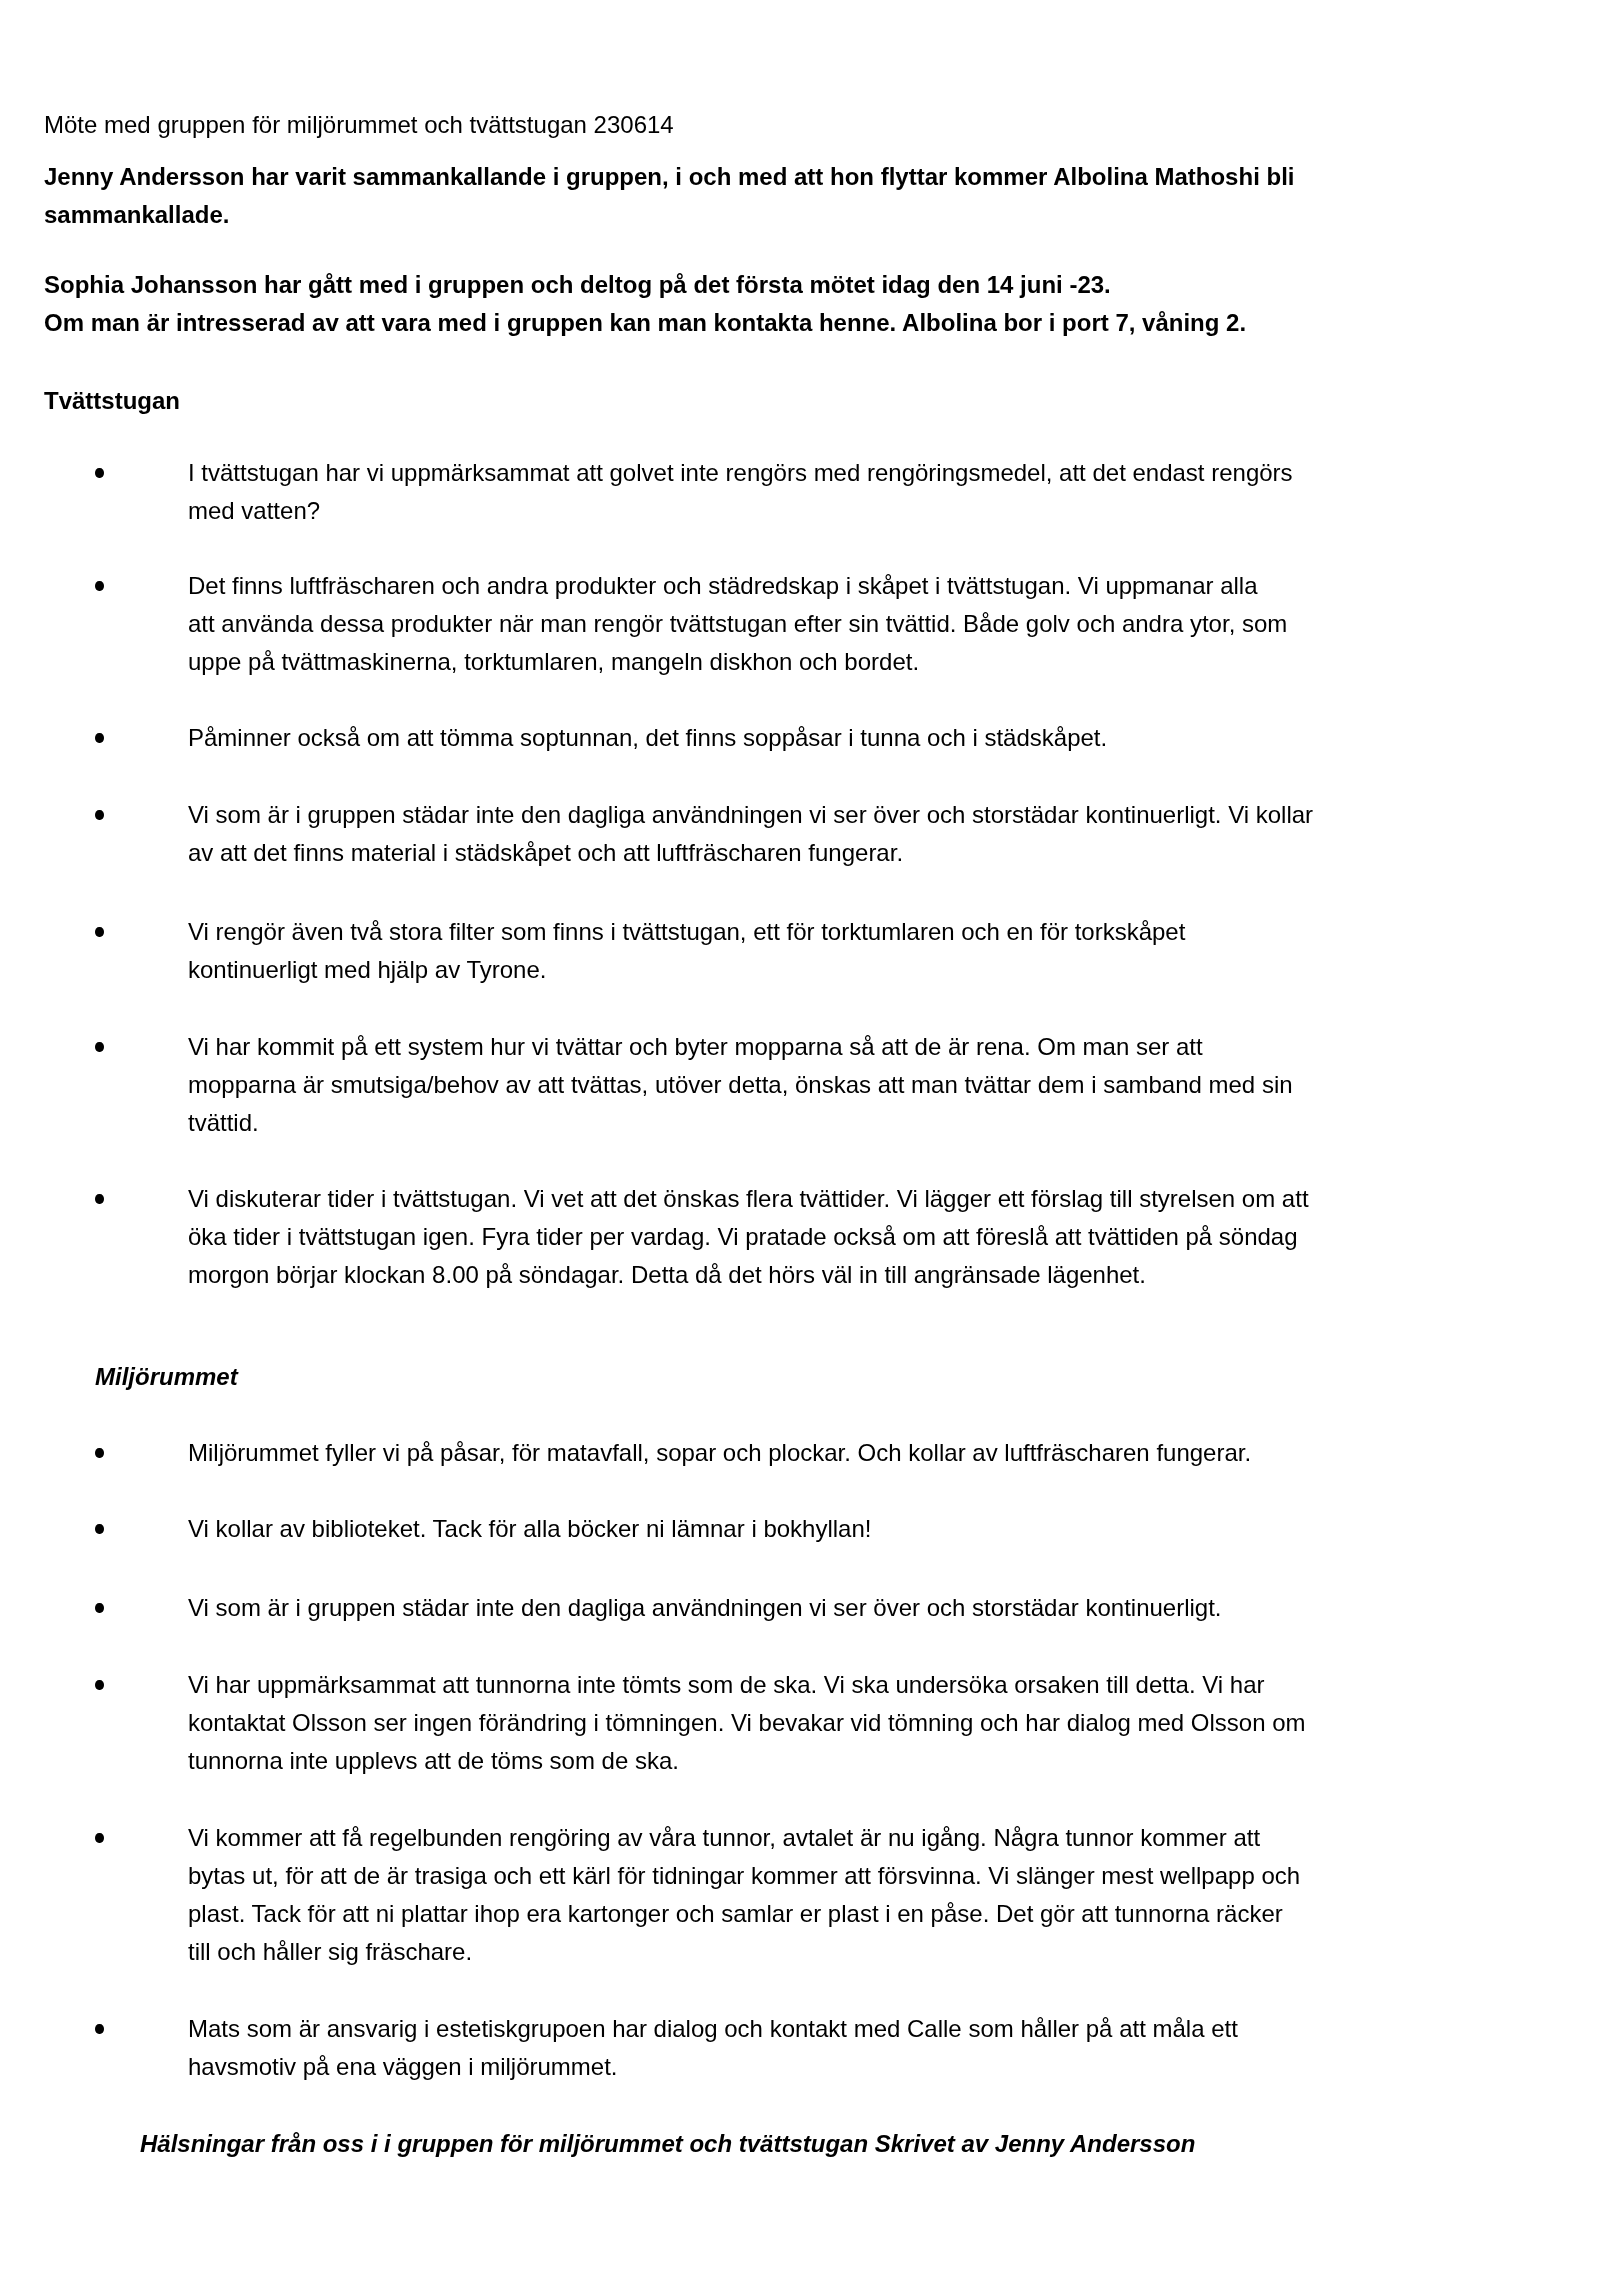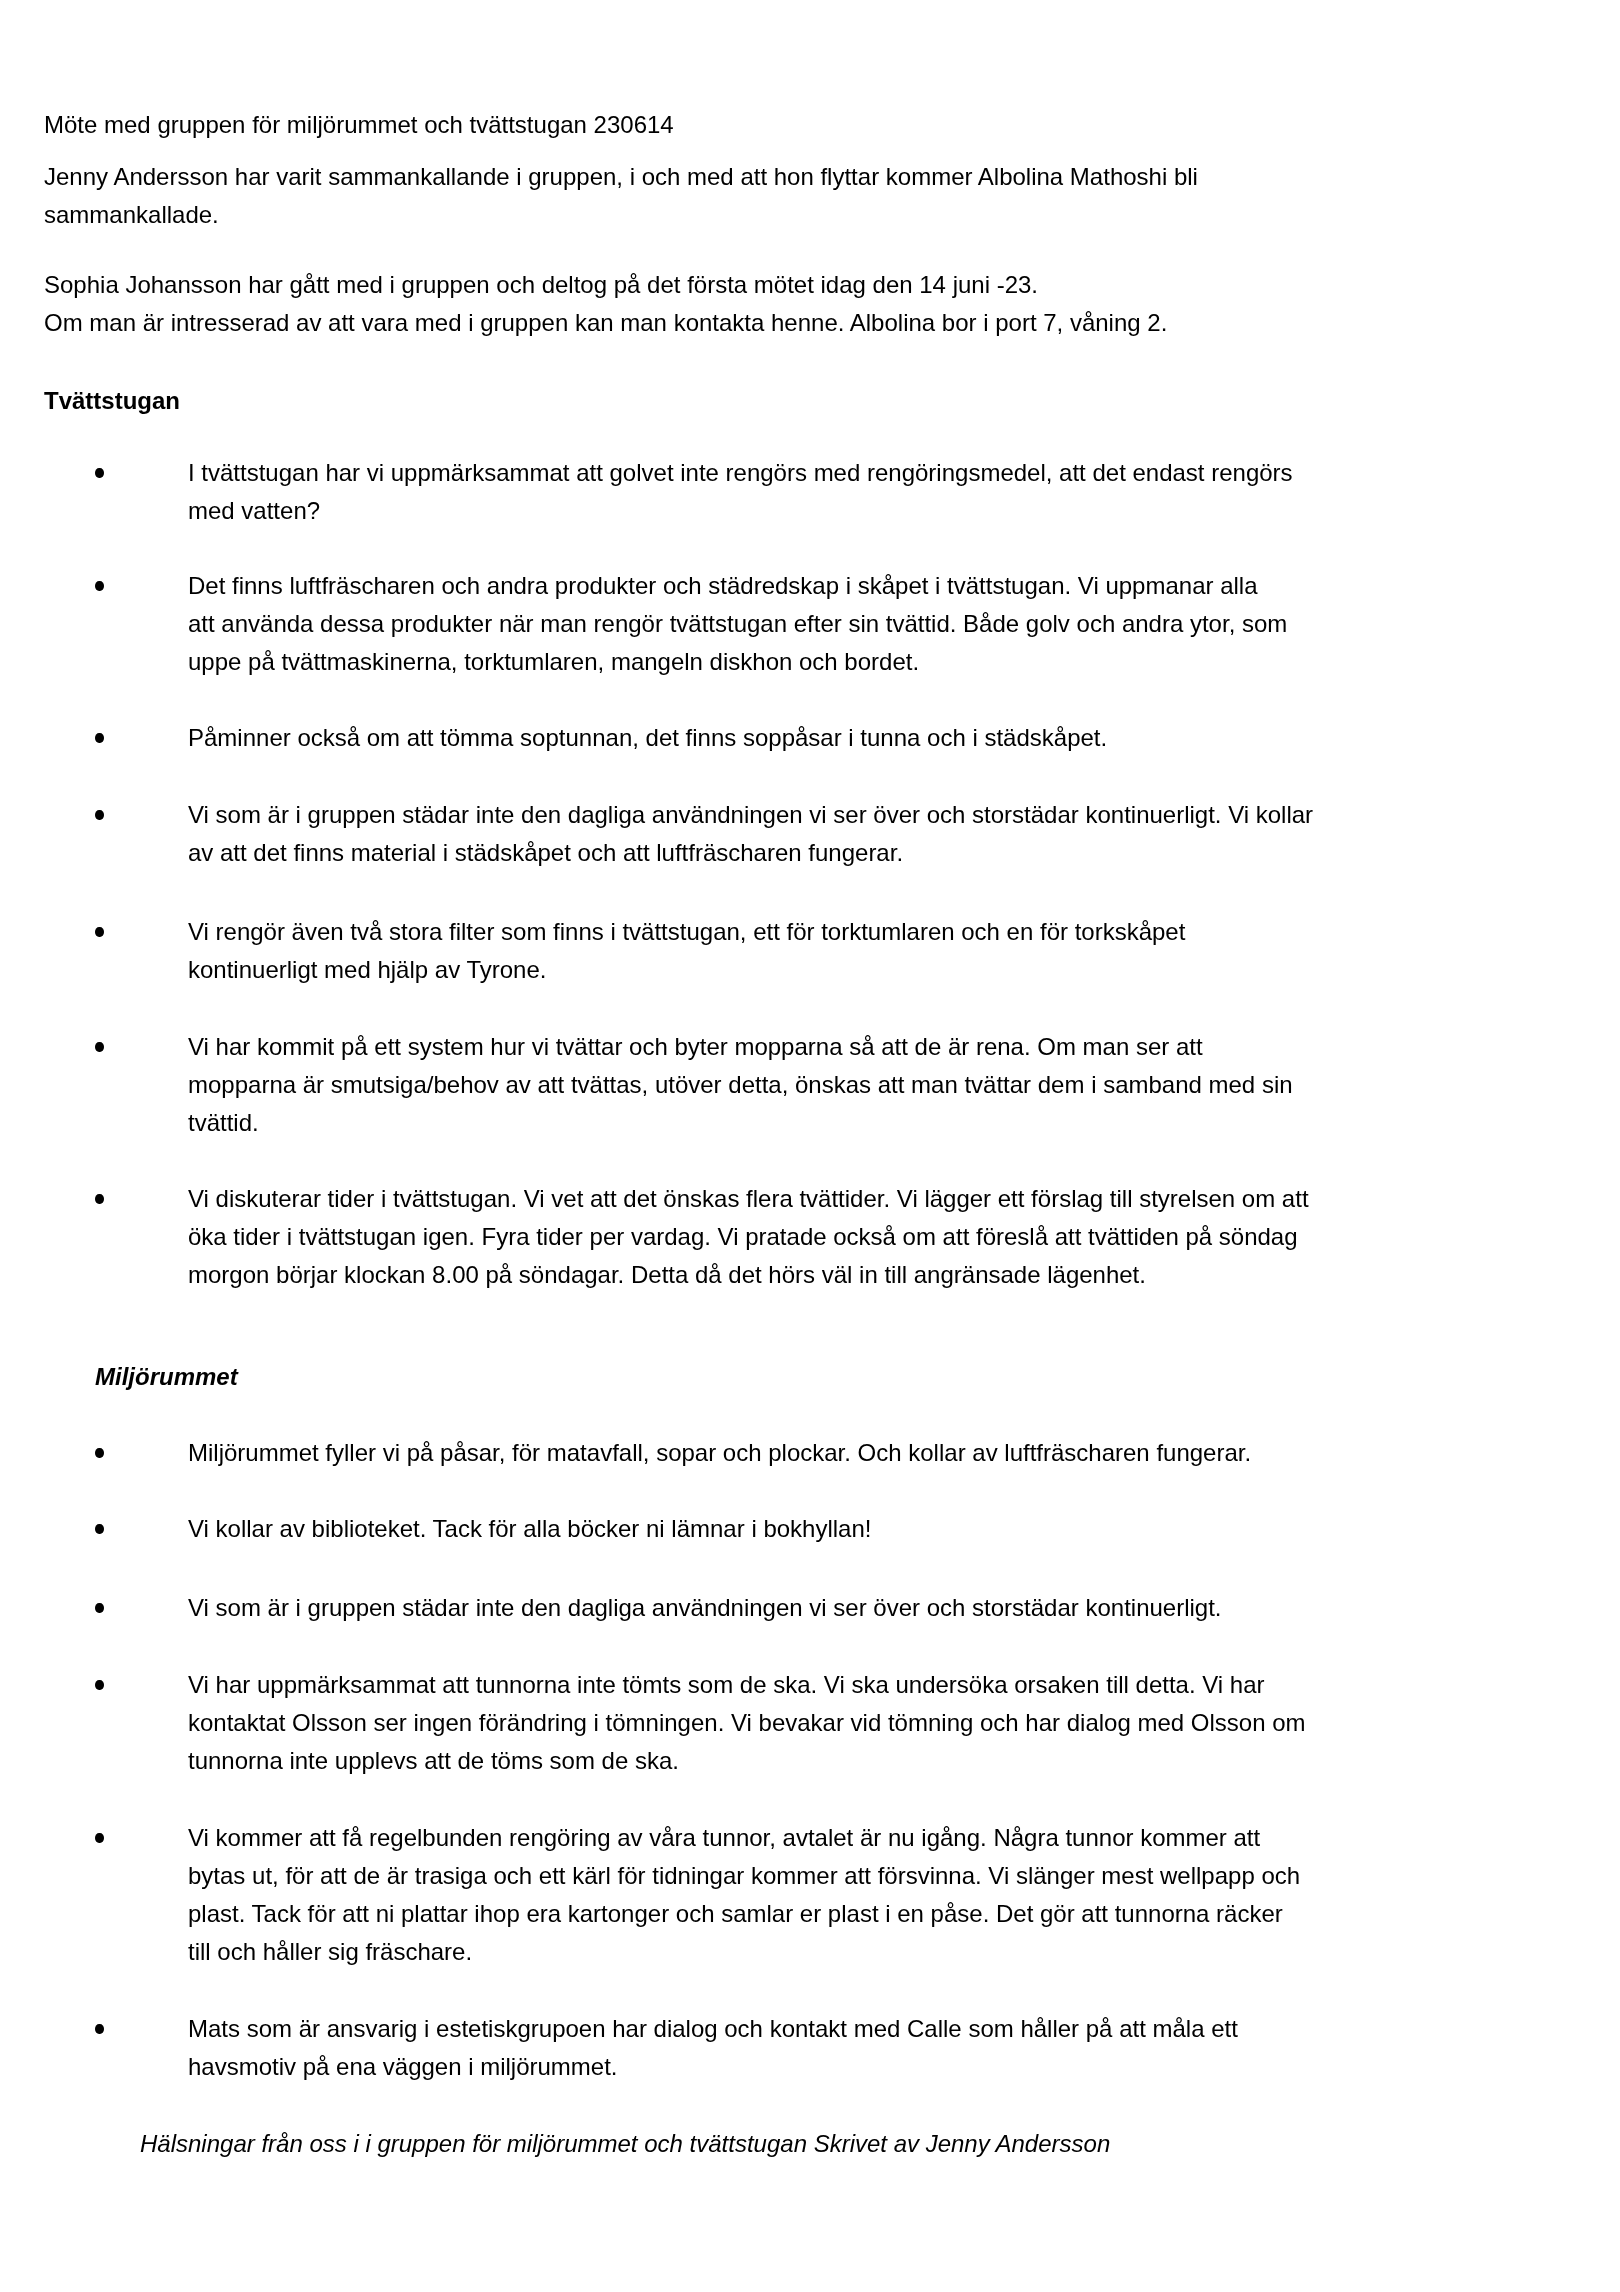--- a/index.html
+++ b/index.html
@@ -1,24 +1,24 @@
 <!DOCTYPE html>
 <html><head>
 <meta charset="utf-8">
 <style>
   html, body { margin: 0; padding: 0; background: #ffffff; }
   body { width: 1620px; height: 2293px; position: relative; overflow: hidden;
          font-family: "Liberation Sans", sans-serif; color: #000; font-size: 24px; }
   .line { position: absolute; white-space: pre; line-height: 38px; margin-top: 19px; }
-  .para { position: absolute; left: 44px; width: 1549px; line-height: 38px; }
+  .para { position: absolute; left: 44px; width: 1549px; line-height: 38px; font-weight: bold; }
   .heading { position: absolute; font-weight: bold; line-height: 38px; }
   .bullet { position: absolute; left: 95px; width: 1490px; }
   .bullet .dot { position: absolute; left: 0; top: 13.7px; width: 8.8px; height: 10.8px; border-radius: 50%; background: #000; }
   .bullet .text { position: absolute; left: 45px; width: 1451px; line-height: 38px; white-space: pre-line; margin-left: 48px; }
-  .sign { position: absolute; left: 140px; font-weight: normal; font-style: italic; line-height: 38px; white-space: pre; }
+  .sign { position: absolute; left: 140px; font-weight: bold; font-style: italic; line-height: 38px; white-space: pre; }
 </style>
 </head>
 <body>
 
 <div>
   <div class="line" style="left:44px; top:87px;">Möte med gruppen för miljörummet och tvättstugan 230614</div>
 
   <div class="para" style="top:158px; white-space:pre-line;">Jenny Andersson har varit sammankallande i gruppen, i och med att hon flyttar kommer Albolina Mathoshi bli
 sammankallade.</div>
   <div class="para" style="top:266px; white-space:pre-line;">Sophia Johansson har gått med i gruppen och deltog på det första mötet idag den 14 juni -23.

